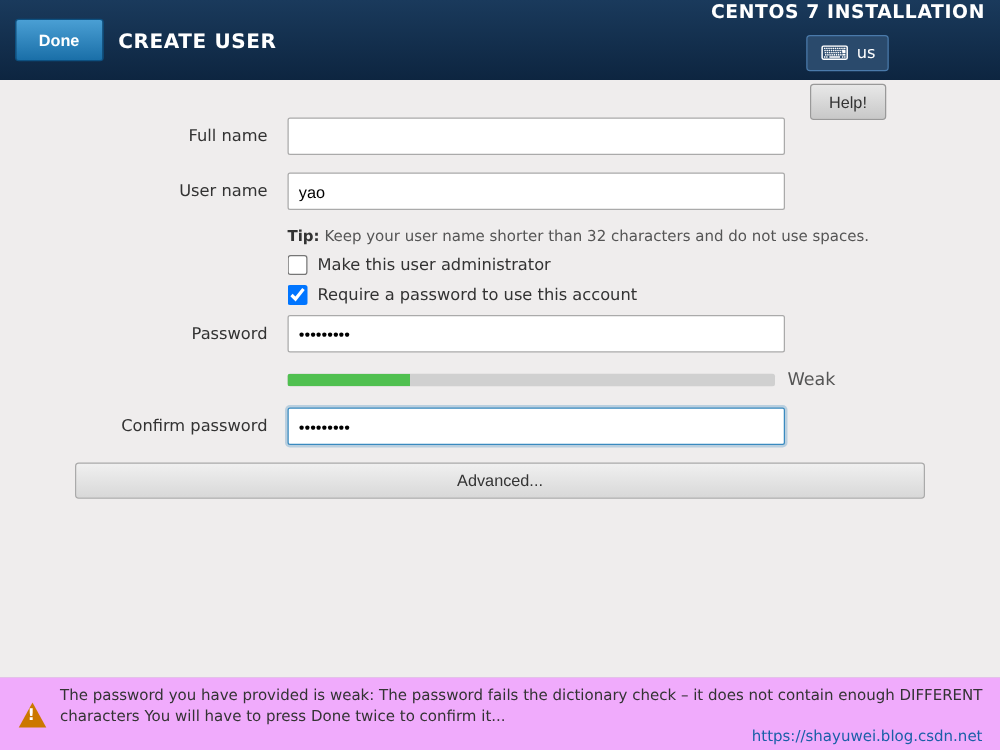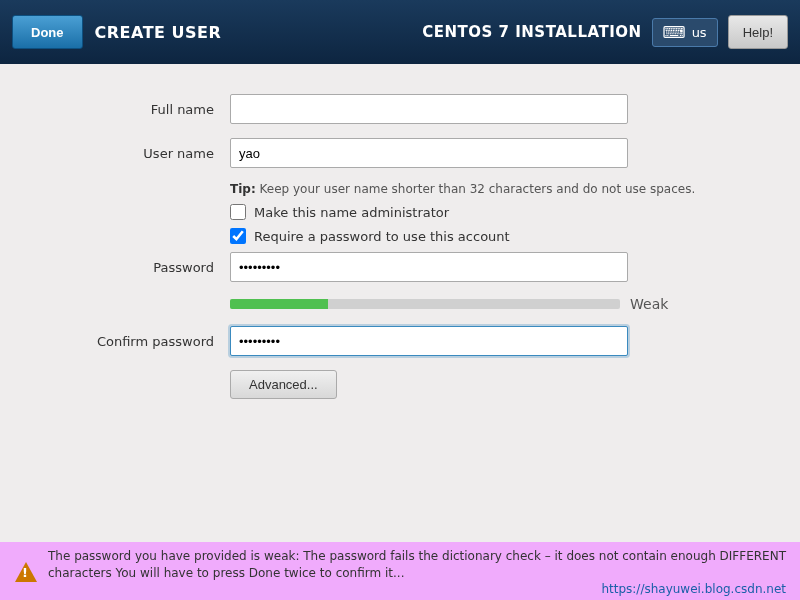--- a/index.html
+++ b/index.html
@@ -42,20 +42,21 @@
       font-weight: bold;
       cursor: pointer;
       height: 34px;
       align-self: center;
     }
 
     .header-right {
       display: flex;
       align-items: center;
       gap: 10px;
+      flex-direction: column;
     }
     .header-right-title {
       color: white;
       font-size: 15px;
       font-weight: bold;
       letter-spacing: 0.5px;
     }
     .keyboard-indicator {
       display: flex;
       align-items: center;
@@ -174,20 +175,21 @@
     .strength-label {
       margin-left: 10px;
       font-size: 14px;
       color: #555;
       width: 46px;
     }
 
     
     .advanced-row {
       display: flex;
+      flex-direction: column;
     }
     .advanced-spacer {
       width: 170px;
     }
     .advanced-button {
       background: linear-gradient(180deg, #f0f0f0 0%, #d8d8d8 100%);
       border: 1px solid #aaa;
       border-radius: 3px;
       padding: 6px 18px;
       font-size: 13px;
@@ -279,21 +281,21 @@
     <span class="tip-text">
       <strong>Tip:</strong>
       <span>Keep your user name shorter than 32 characters and do not use spaces.</span>
     </span>
   </div>
 
   <div class="checkbox-row">
     <div class="checkbox-spacer"></div>
     <label class="checkbox-label">
       <input class="checkbox-input" type="checkbox" style="">
-      <span>Make this name administrator</span>
+      <span>Make this user administrator</span>
     </label>
   </div>
 
   <div class="checkbox-row">
     <div class="checkbox-spacer"></div>
     <label class="checkbox-label">
       <input class="checkbox-input" type="checkbox" checked="" style="">
       <span>Require a password to use this account</span>
     </label>
   </div>

